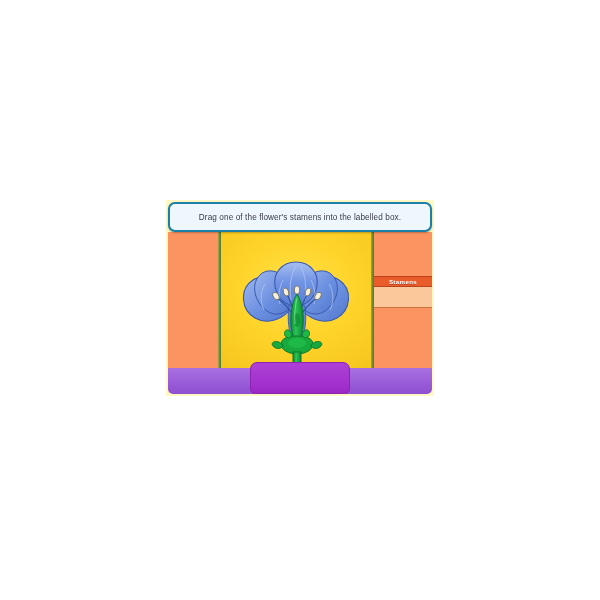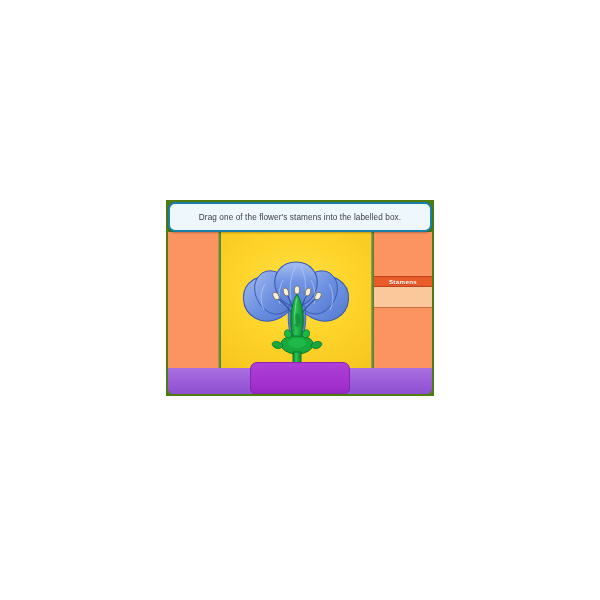--- a/index.html
+++ b/index.html
@@ -10,21 +10,21 @@
     font-family:"Liberation Sans", sans-serif;
     overflow:hidden;
     position:relative;
   }
 
   
   #app-frame{
     position:absolute;
     left:166px; top:200px;
     width:268px; height:196px;
-    background:#4d7c0f;
+    background:#fef9c3;
     box-sizing:border-box;
   }
 
   
   #instruction-bar{
     position:absolute;
     left:2px; top:2px;
     width:264px; height:30px;
     box-sizing:border-box;
     background:#edf7fc;

